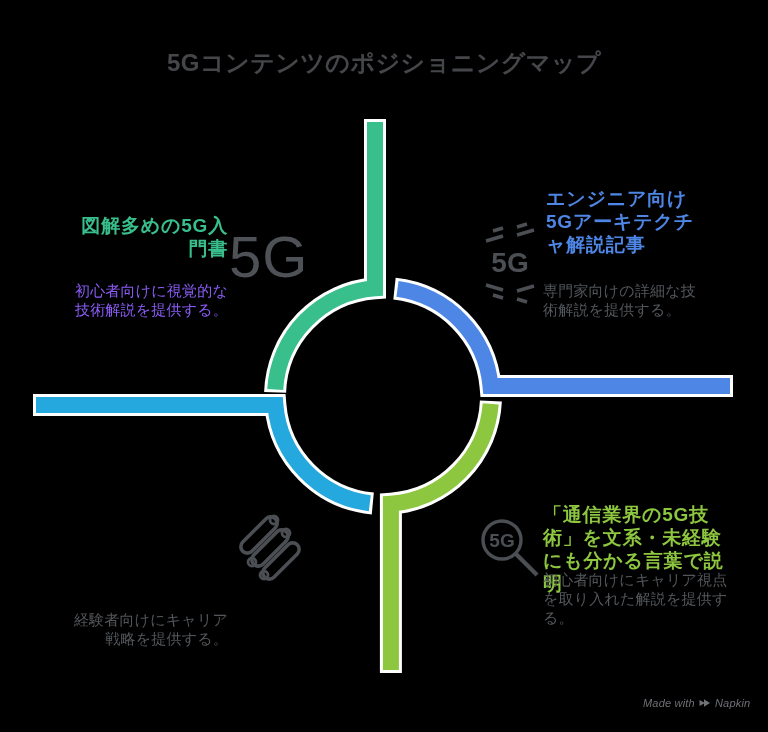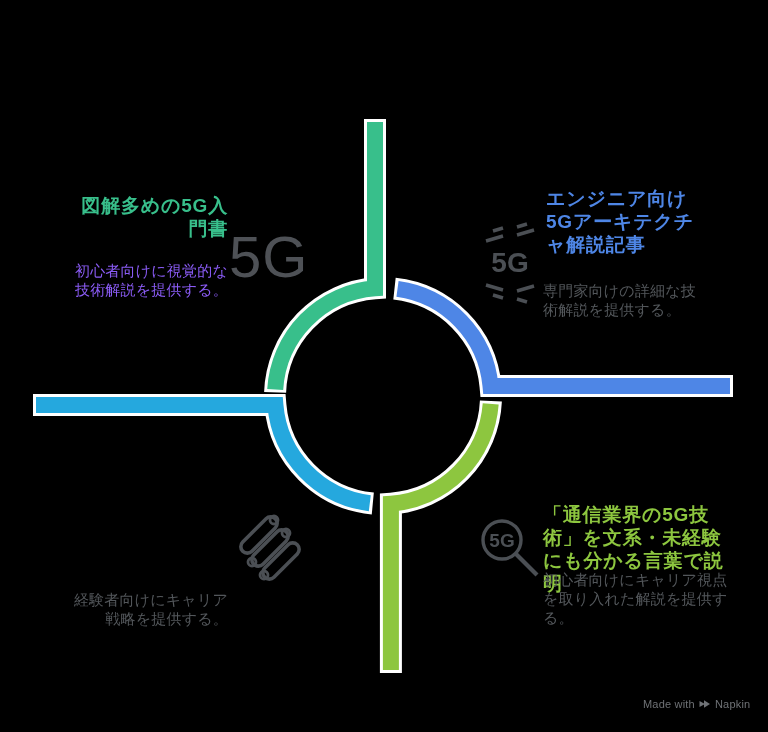--- a/index.html
+++ b/index.html
@@ -13,36 +13,37 @@
   }
   .cross{position:absolute;left:0;top:0;}
   .quad-heading{
     position:absolute;font-weight:bold;font-size:19px;line-height:23px;
     letter-spacing:0.8px;white-space:pre-line;
   }
   .quad-desc{
     position:absolute;font-size:15px;line-height:19px;letter-spacing:0.2px;
     white-space:pre-line;
   }
-  .align-right{text-align:right;}
+  .align-right{text-align:right;margin-top:20px;}
   .big-5g{
     position:absolute;left:229px;top:227px;font-size:58px;line-height:60px;
     letter-spacing:1px;font-weight:400;
   }
   .watermark{
     position:absolute;left:643px;top:696px;height:14px;display:flex;
-    align-items:flex-end;gap:4px;font-size:11px;font-weight:500;letter-spacing:0.2px;
+    align-items:center;gap:4px;font-size:11px;font-weight:500;letter-spacing:0.2px;font-style:italic;
   }
   .watermark .napkin-glyph{display:block;}
 </style>
 </head>
 <body>
 
 <div class="stage">
 
+  <div class="title" style="color: rgb(69, 70, 74);">5Gコンテンツのポジショニングマップ</div>
 
   <div class="big-5g" style="color: rgb(78, 81, 86);">5G</div>
 
   <svg class="cross" width="768" height="732" viewBox="0 0 768 732">
 
     <g fill="none" stroke="#FFFFFF" stroke-width="22">
       <path d="M 375 119 L 375 288.3 A 108 108 0 0 0 275.1 392.4"></path>
       <path d="M 394.5 288.6 A 108 108 0 0 1 490.5 386 L 733 386"></path>
       <path d="M 33 405 L 275.4 405 A 108 108 0 0 0 372.8 503.5"></path>
       <path d="M 490.9 400.9 A 108 108 0 0 1 390.9 503.7 L 390.9 673"></path>

